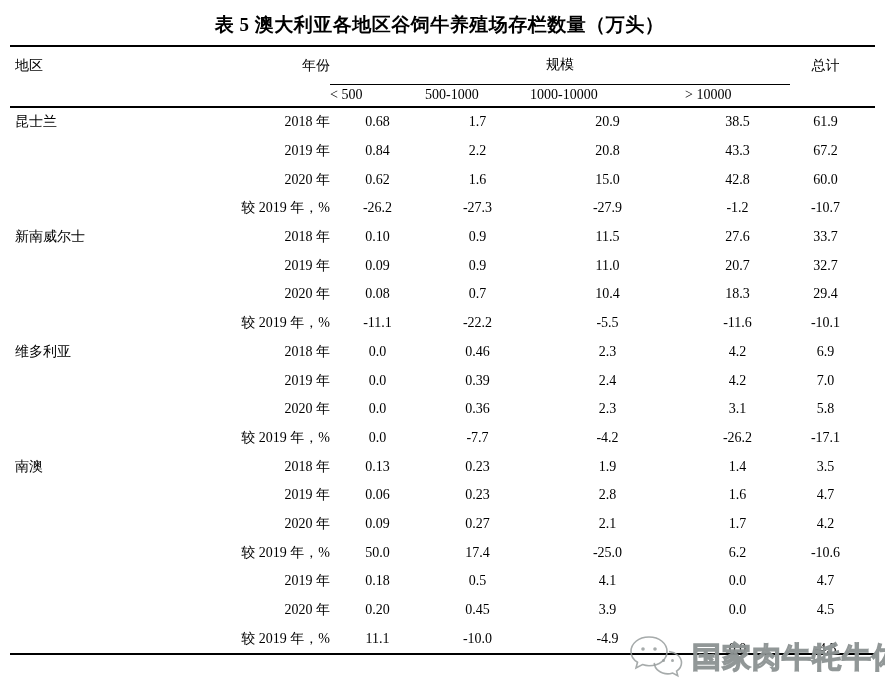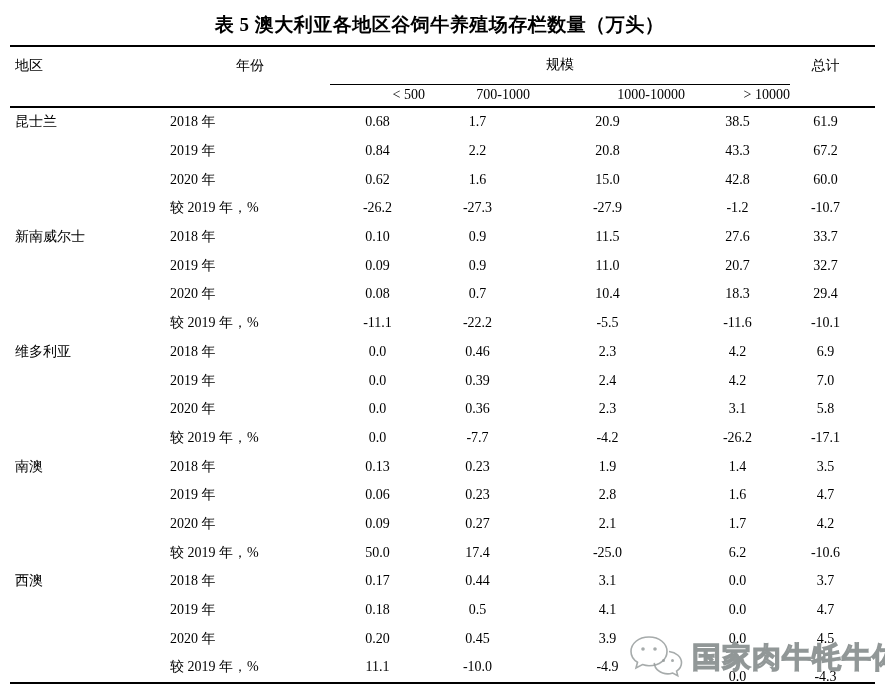--- a/index.html
+++ b/index.html
@@ -34,34 +34,34 @@
   col.c-s1     { width: 95px; }
   col.c-s2     { width: 105px; }
   col.c-s3     { width: 155px; }
   col.c-s4     { width: 105px; }
   col.c-total  { width: 85px; }
 
   thead th { font-weight: normal; padding: 0; vertical-align: middle; }
   thead tr.head-main { height: 38px; }
   thead tr.head-sub  { height: 23px; }
   th.h-region { text-align: left; padding-left: 5px; }
-  th.h-year   { text-align: center; }
+  th.h-year   { text-align: right; }
   th.h-scale  { text-align: center; border-bottom: 1.2px solid #000; }
   th.h-total  { text-align: center; padding-right: 14px; }
-  thead tr.head-sub > th { border-bottom: 2.2px solid #000; text-align: right; vertical-align: middle; }
+  thead tr.head-sub > th { border-bottom: 2.2px solid #000; text-align: left; vertical-align: middle; }
 
   tbody td {
     height: 28.7px;
     padding: 0;
     text-align: center;
     vertical-align: middle;
     white-space: nowrap;
   }
   tbody td.region { text-align: left; padding-left: 5px; }
-  tbody td.year   { text-align: left; }
+  tbody td.year   { text-align: right; }
   tbody td.total  { padding-right: 14px; }
   tbody td.shift-down { transform: translateY(10px); }
 
   .watermark {
     position: absolute;
     left: 628px; top: 633px;
     display: flex;
     align-items: center;
     gap: 8px;
     z-index: 5;
@@ -96,21 +96,21 @@
     <tr class="head-main">
       <th class="h-region">地区</th>
       <th class="h-year">年份</th>
       <th class="h-scale" colspan="4">规模</th>
       <th class="h-total">总计</th>
     </tr>
     <tr class="head-sub">
       <th></th>
       <th></th>
       <th>&lt; 500</th>
-      <th>700-1000</th>
+      <th>500-1000</th>
       <th>1000-10000</th>
       <th>&gt; 10000</th>
       <th></th>
     </tr>
   </thead>
   <tbody>
       <tr>
         <td class="region">昆士兰</td>
         <td class="year">2018 年</td>
         <td>0.68</td>
@@ -246,29 +246,20 @@
         <td class="total">4.2</td>
       </tr>
       <tr>
         <td class="region"></td>
         <td class="year">较 2019 年，%</td>
         <td>50.0</td>
         <td>17.4</td>
         <td>-25.0</td>
         <td>6.2</td>
         <td class="total">-10.6</td>
-      </tr>
-      <tr>
-        <td class="region">西澳</td>
-        <td class="year">2018 年</td>
-        <td>0.17</td>
-        <td>0.44</td>
-        <td>3.1</td>
-        <td>0.0</td>
-        <td class="total">3.7</td>
       </tr>
       <tr>
         <td class="region"></td>
         <td class="year">2019 年</td>
         <td>0.18</td>
         <td>0.5</td>
         <td>4.1</td>
         <td>0.0</td>
         <td class="total">4.7</td>
       </tr>

